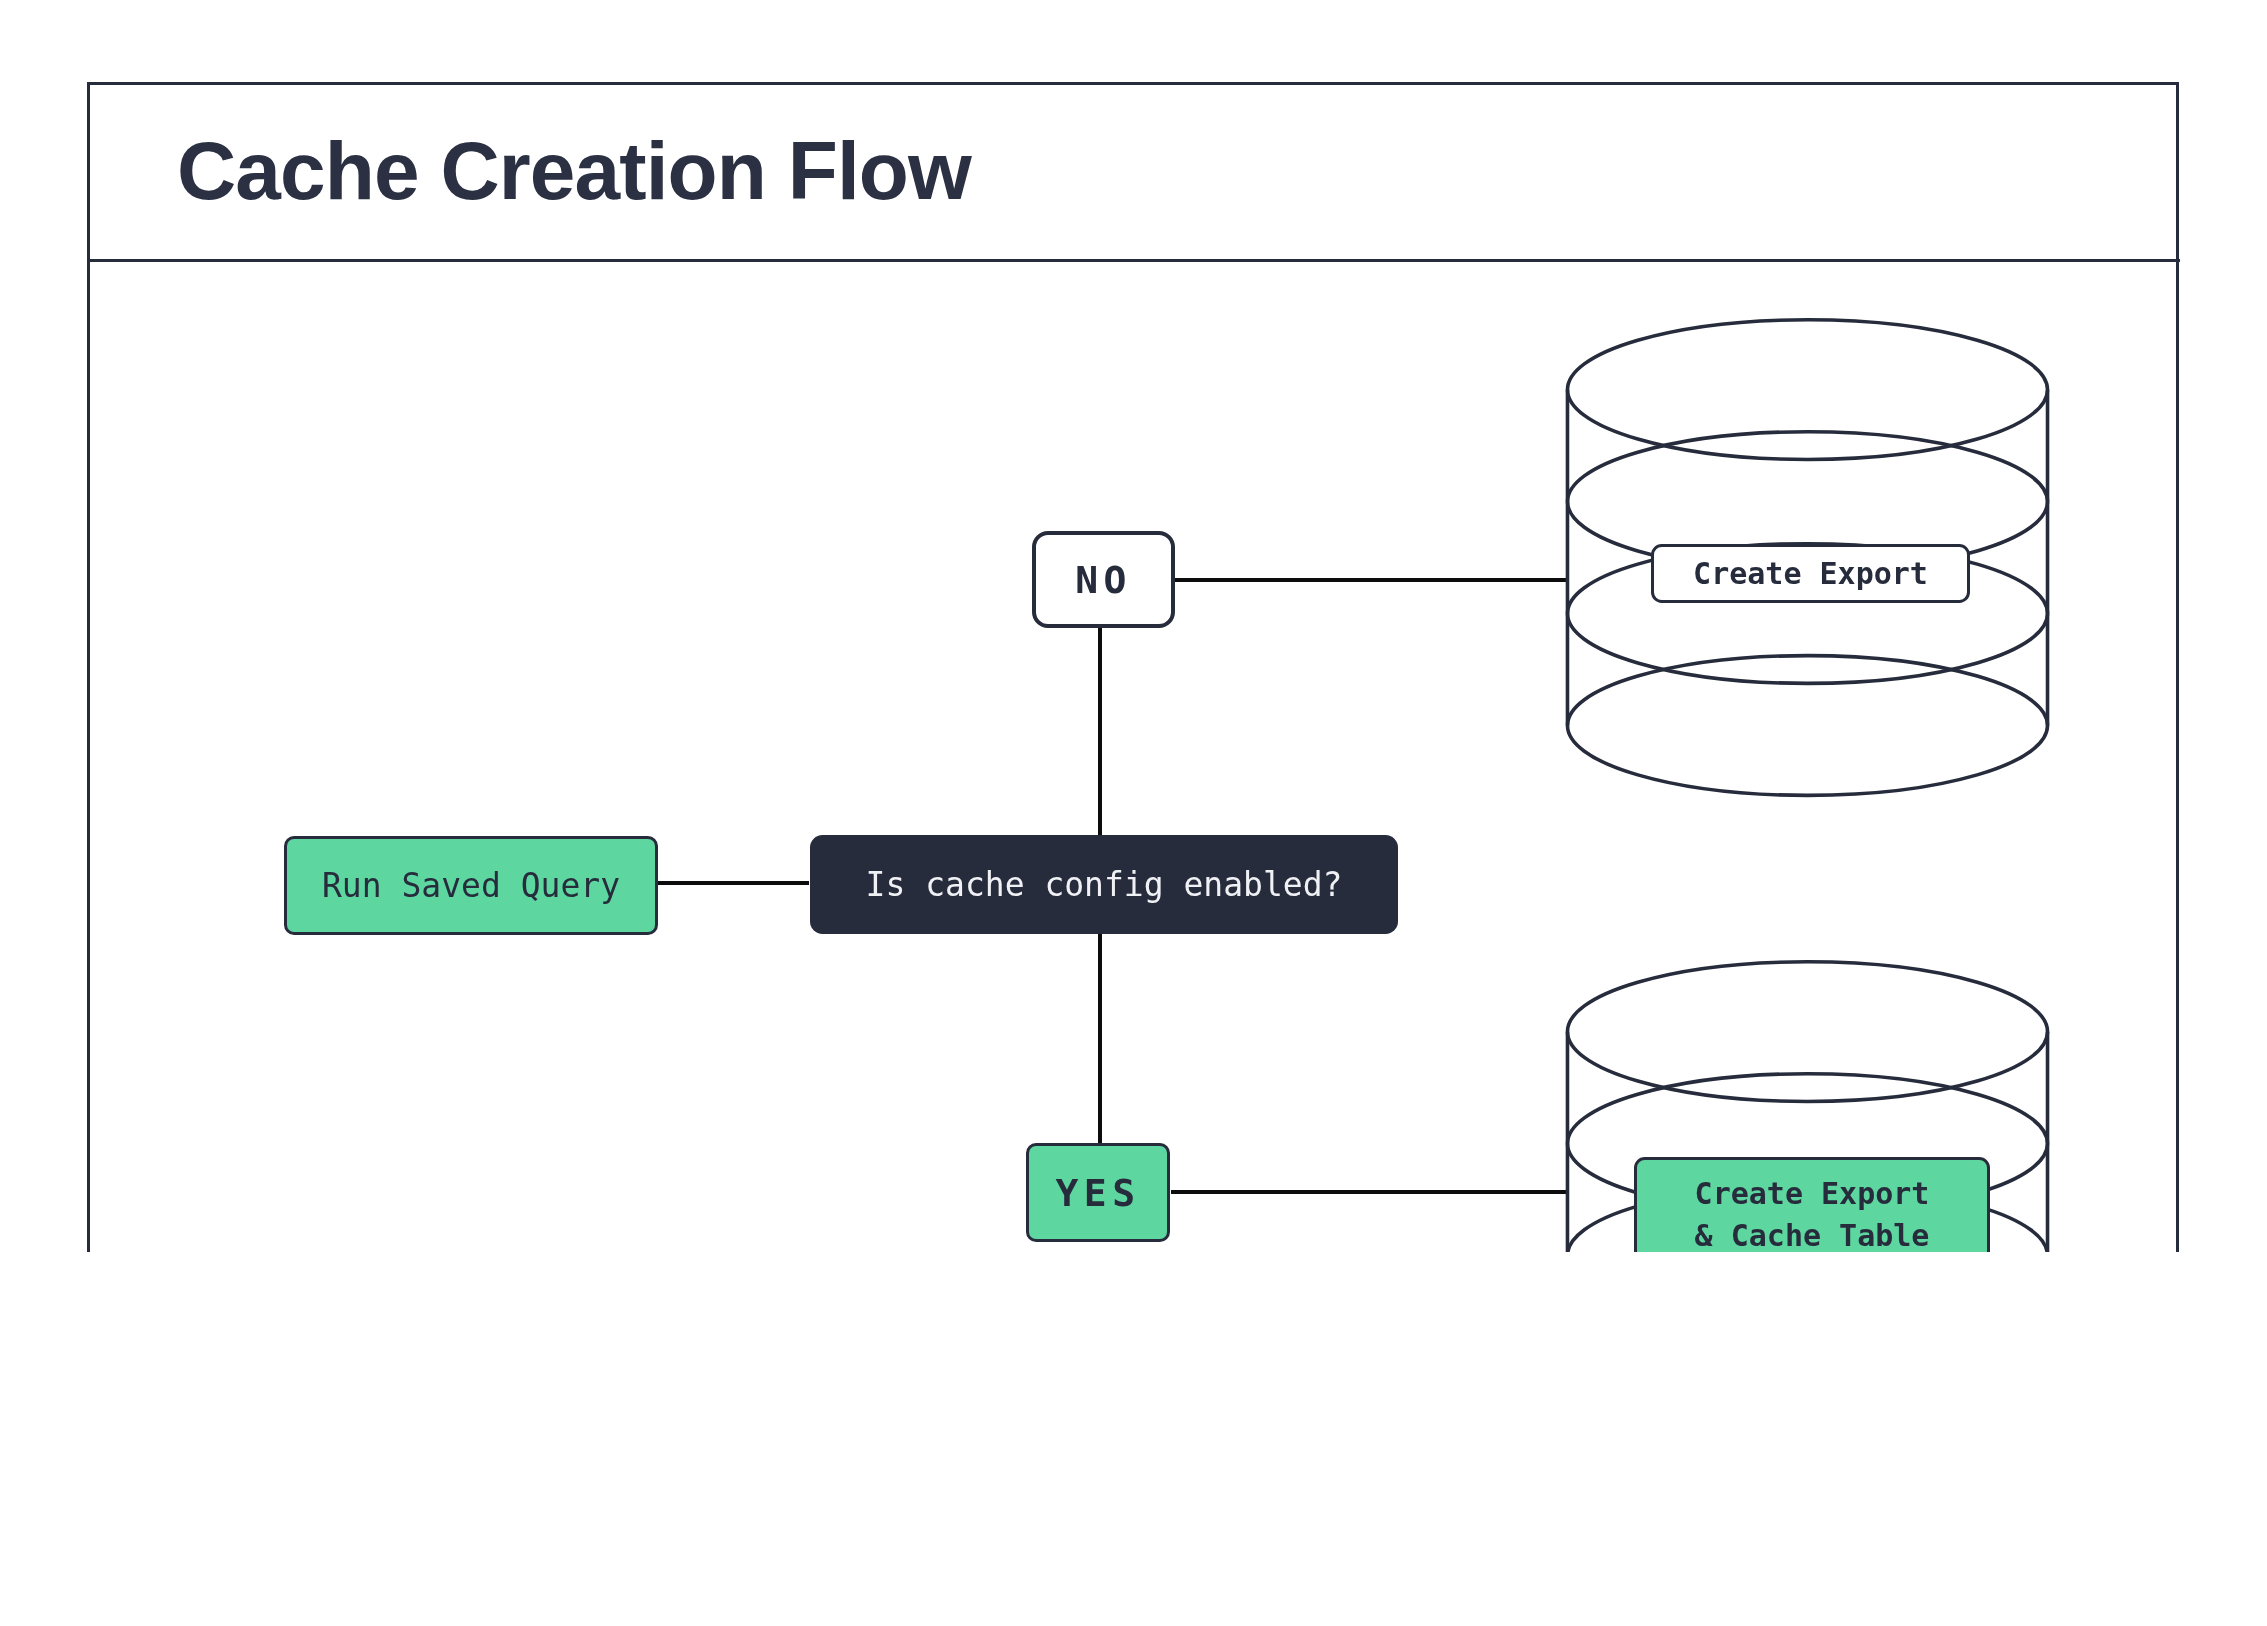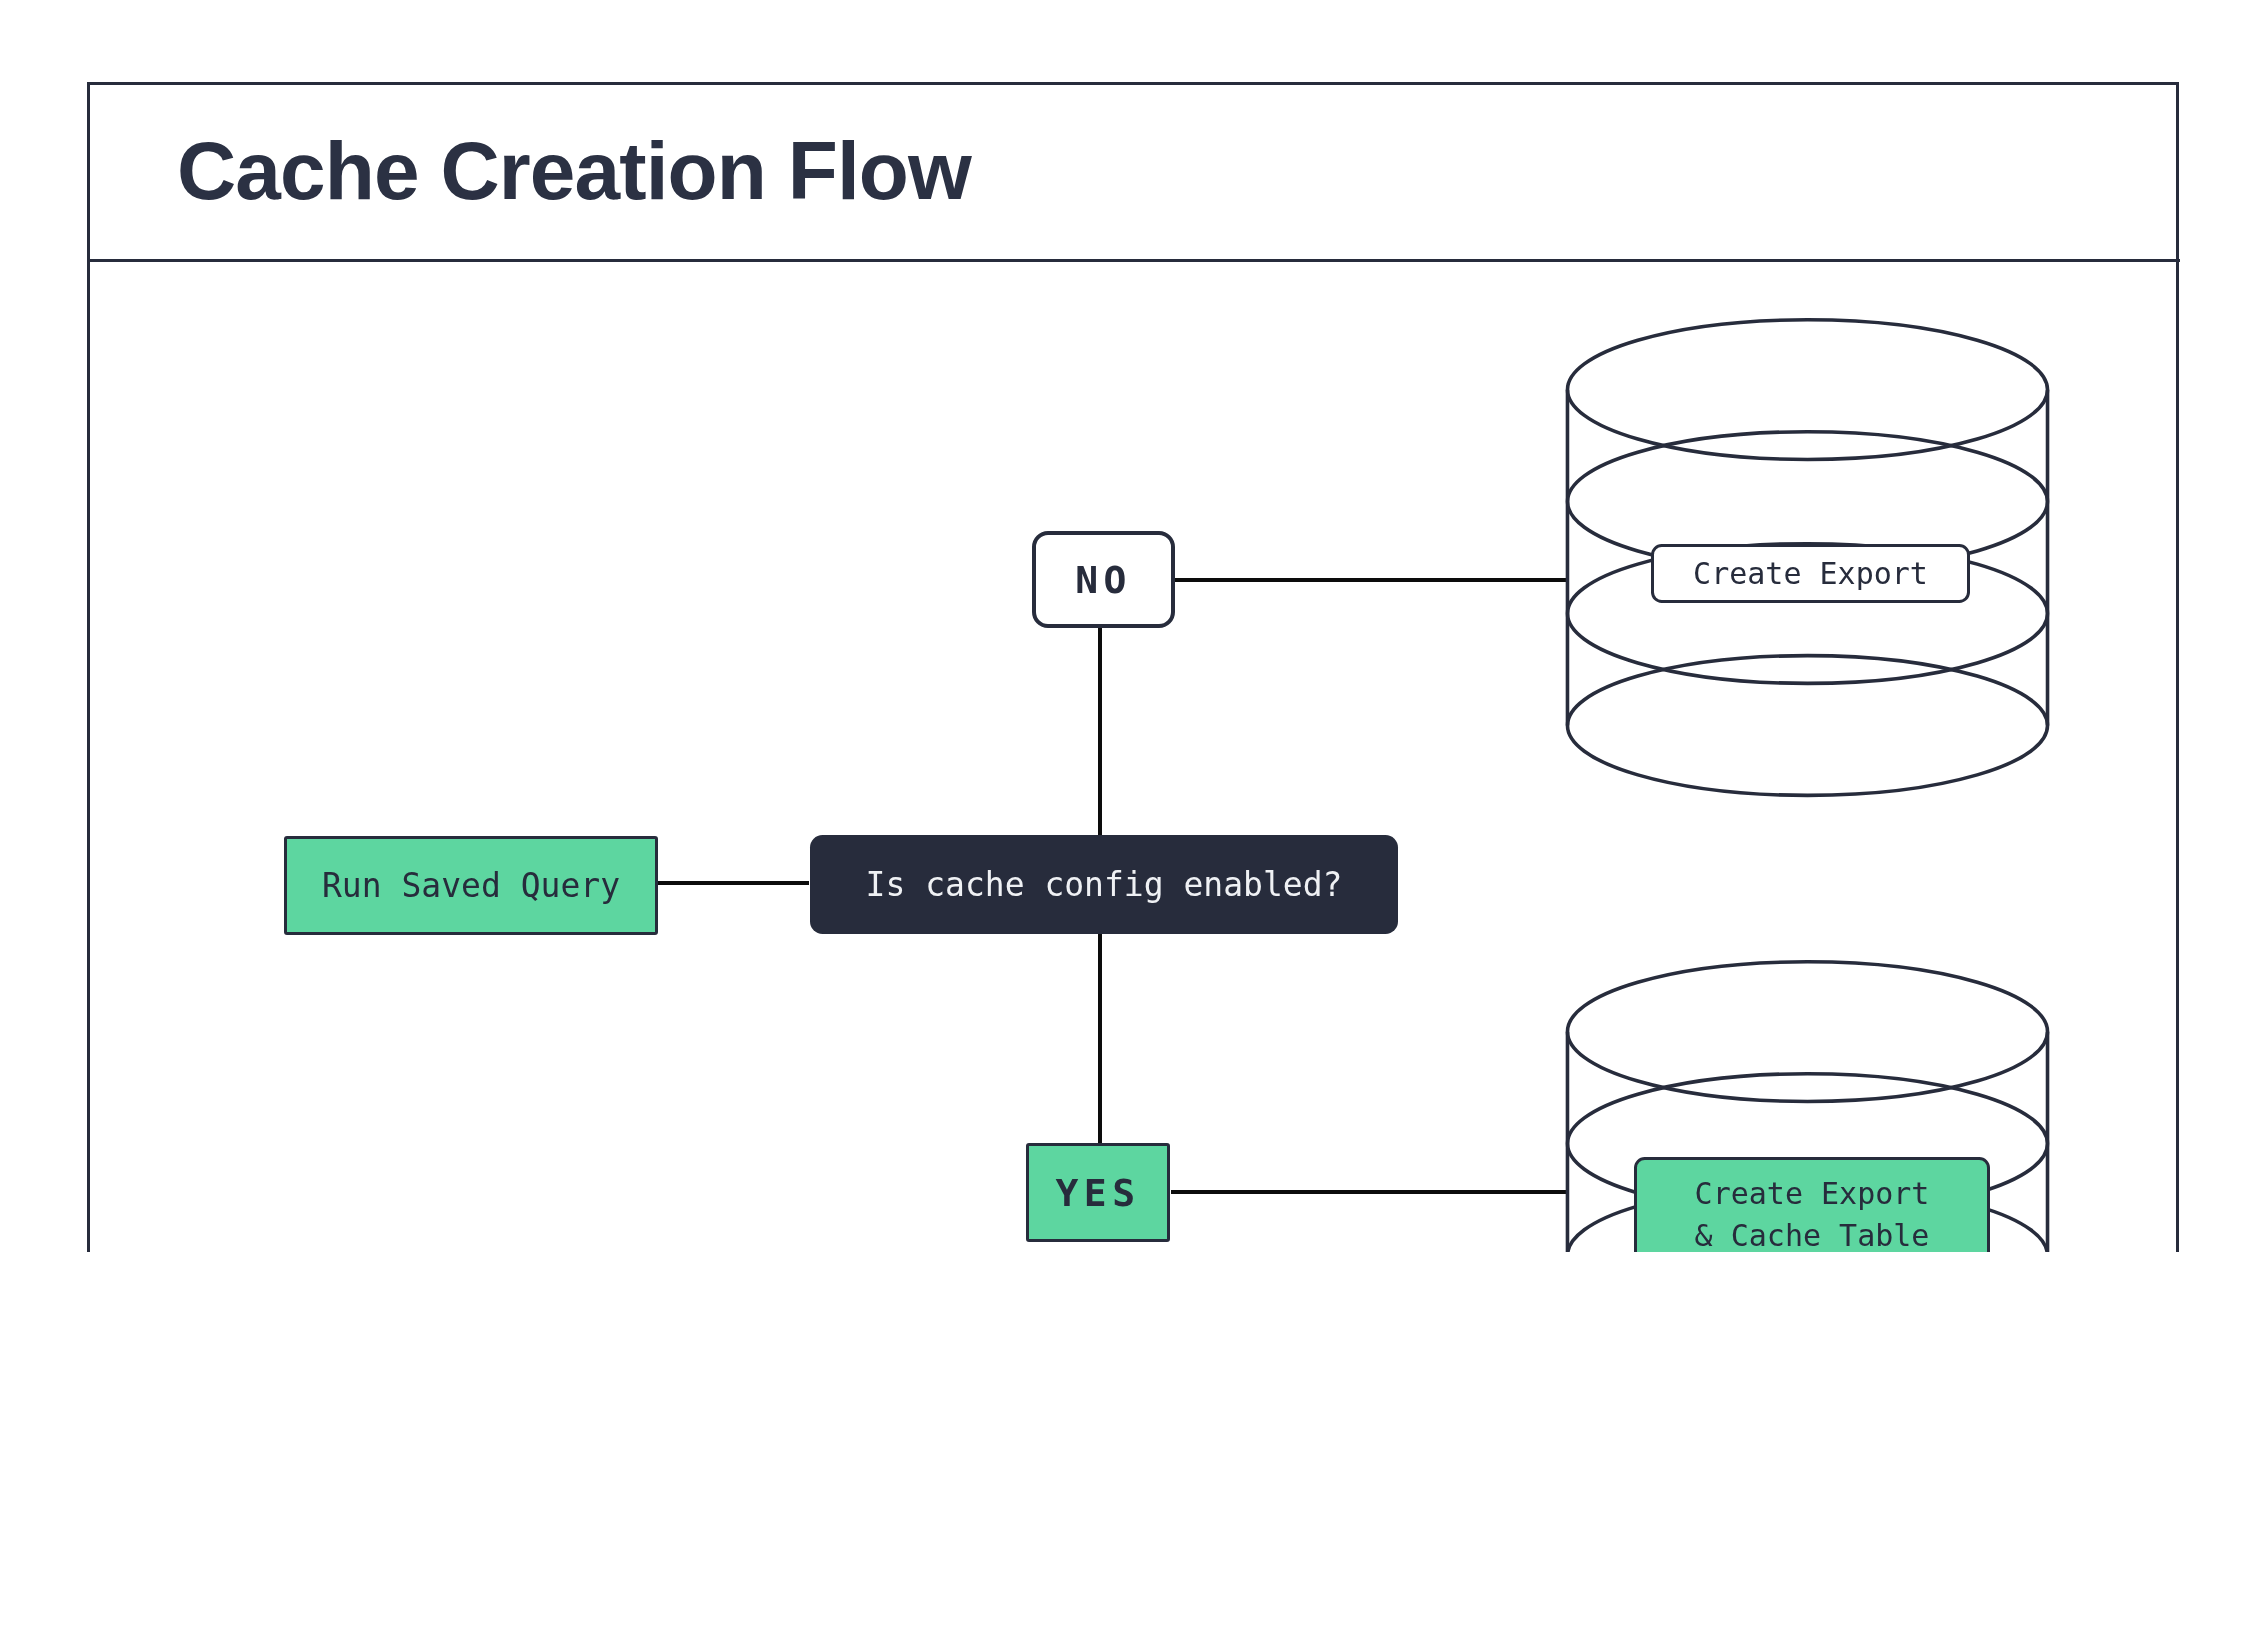--- a/index.html
+++ b/index.html
@@ -50,21 +50,21 @@
     position: absolute;
     box-sizing: border-box;
     display: flex;
     align-items: center;
     justify-content: center;
     color: var(--navy, #272c3c);
   }
   .node.green {
     background: var(--accent-green, #5dd6a0);
     border: 3.6px solid var(--navy, #272c3c);
-    border-radius: 3px;
+    border-radius: 10px;
   }
   .node.white {
     background: #ffffff;
     border: 4.5px solid var(--navy, #272c3c);
     border-radius: 16px;
   }
   .node.dark {
     background: var(--navy, #272c3c);
     border-radius: 12.5px;
     color: #eff1f4;
@@ -91,20 +91,21 @@
     position: absolute;
     box-sizing: border-box;
     display: flex;
     align-items: center;
     justify-content: center;
     text-align: center;
     color: var(--navy, #272c3c);
     font-size: 30px;
     line-height: 1.4;
     white-space: pre-line;
+    font-weight: bold;
   }
   .db-label.white {
     left: 1651px; top: 544px;
     width: 319px; height: 59px;
     background: #ffffff;
     border: 3.6px solid var(--navy, #272c3c);
     border-radius: 10.7px;
   }
   .db-label.green {
     left: 1634px; top: 1157px;

